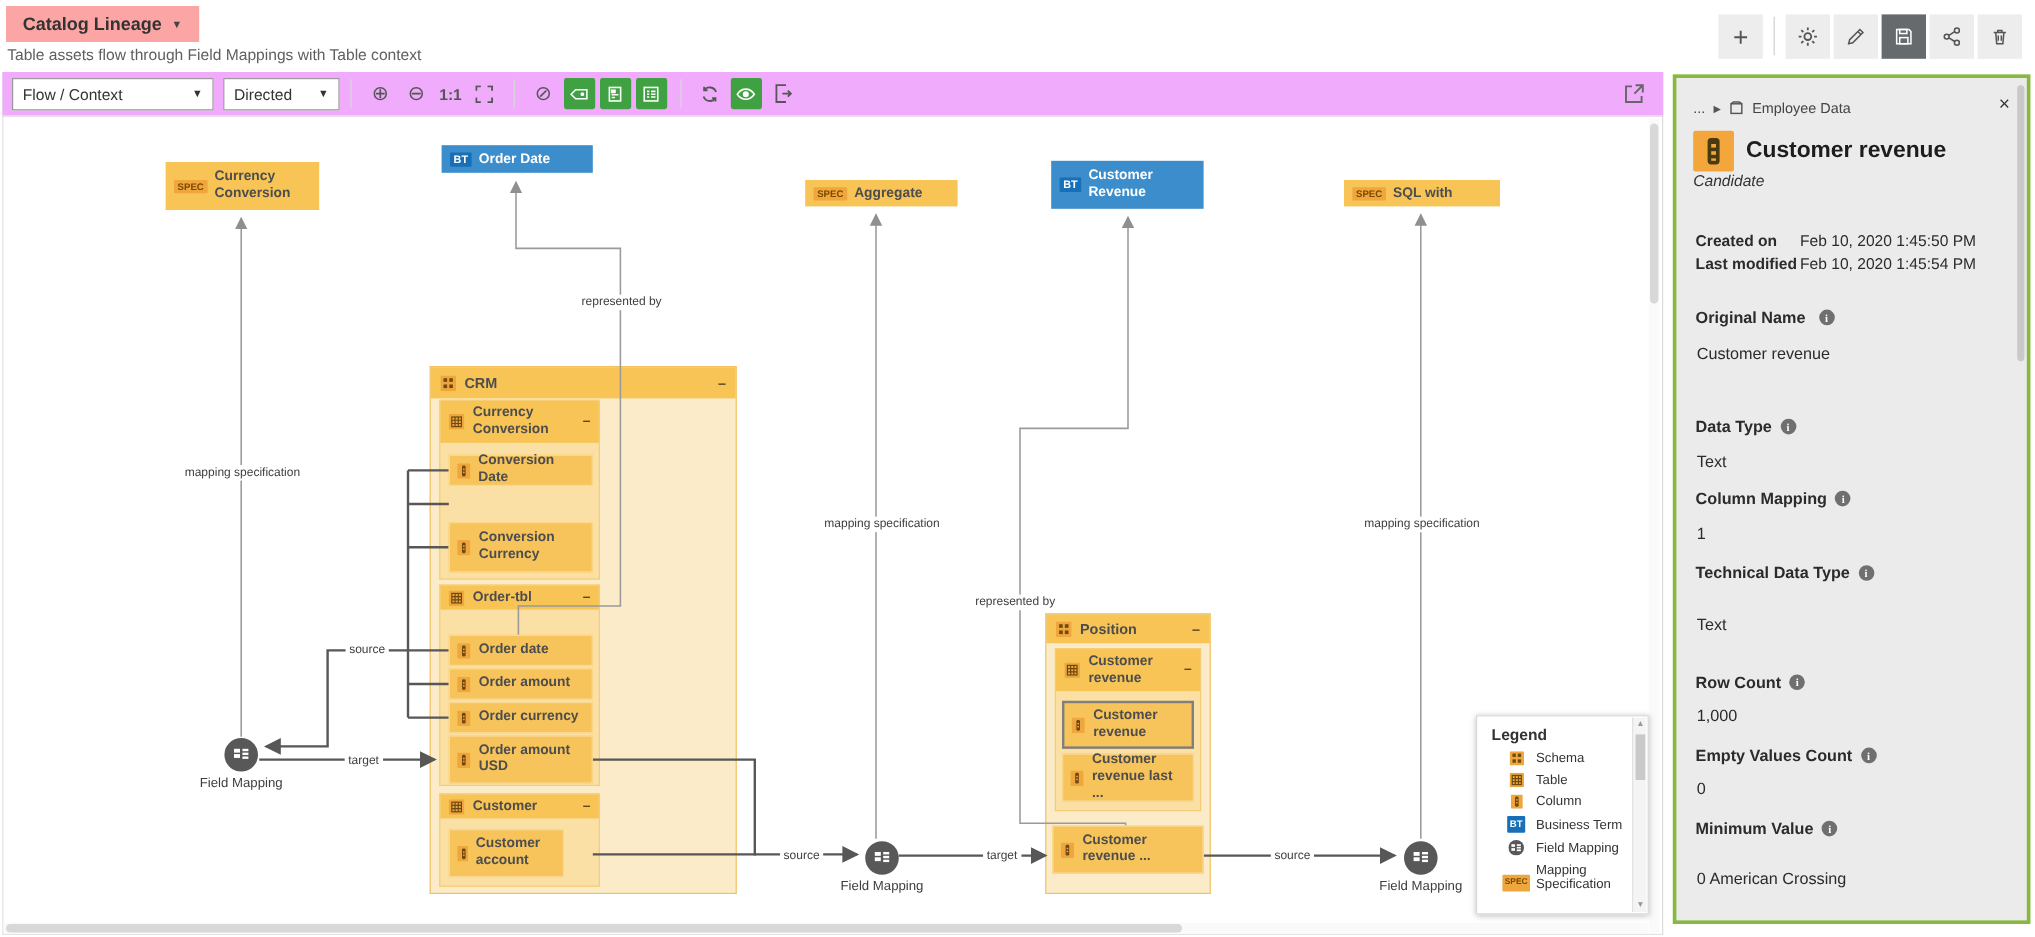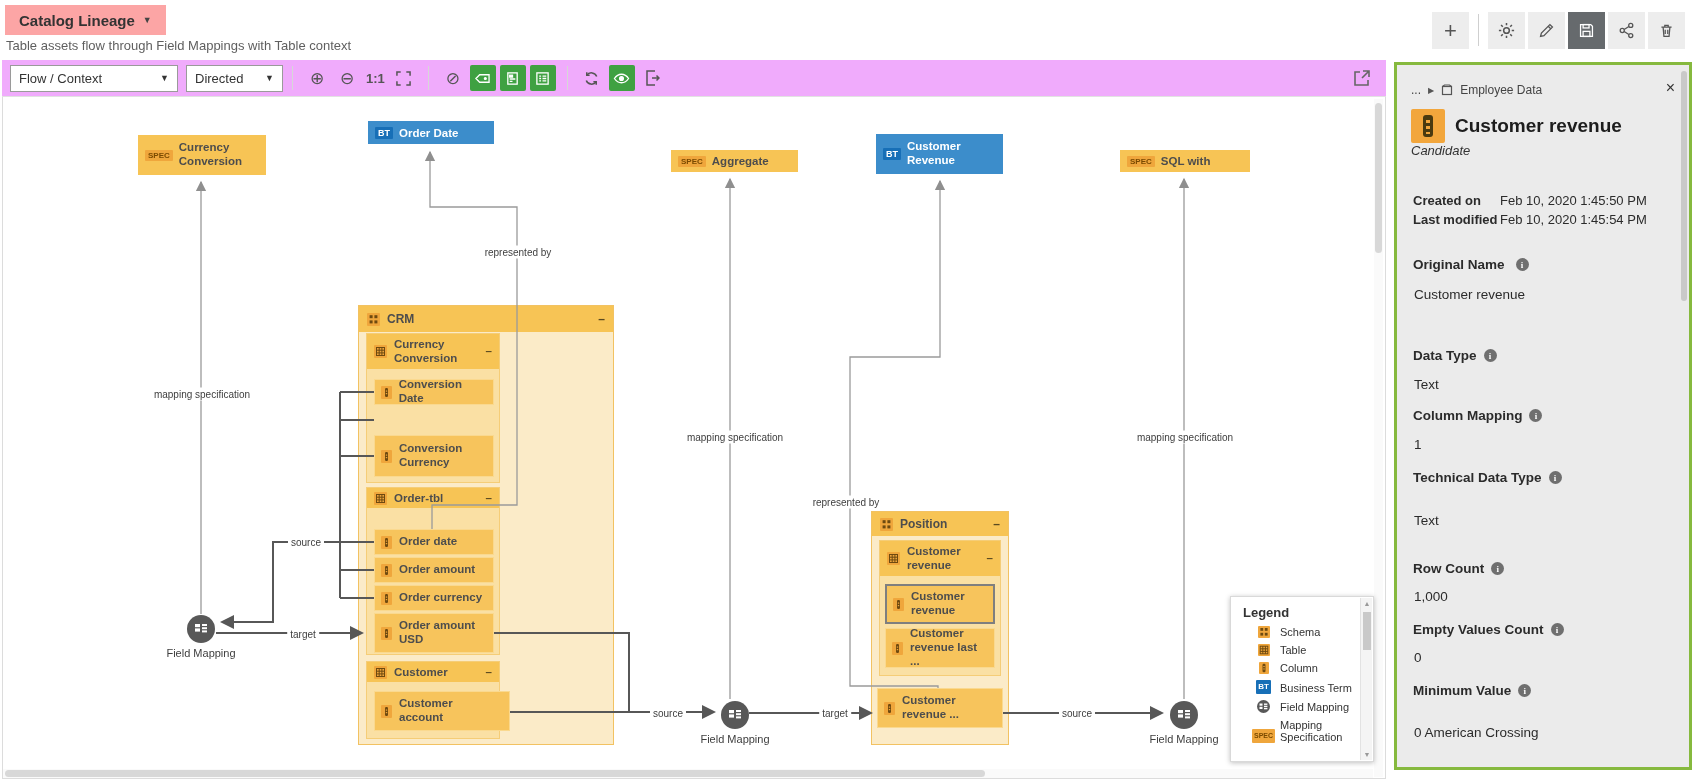--- a/index.html
+++ b/index.html
@@ -341,21 +341,21 @@
           <rect width="13" height="13" rx="1" fill="#efa63c"></rect>
           <g stroke="#6e4a10" stroke-width="1" fill="none">
             <rect x="2.5" y="2.5" width="8" height="8"></rect>
             <path d="M2.5 5.2h8M2.5 7.9h8M5.2 2.5v8M7.9 2.5v8"></path>
           </g>
         </svg>
       <span>Customer</span>
       <span class="minus">–</span>
     </div>
   </div>
-  <div class="colbar" style="left:374px;top:691px;width:136px;height:40px;">
+  <div class="colbar" style="left:374px;top:691px;width:96px;height:40px;">
     <svg width="11" height="13">
         <rect width="11" height="13" rx="1" fill="#efa63c"></rect>
         <rect x="4" y="2" width="3" height="9" rx="1.2" fill="#6e4a10"></rect>
         <rect x="4.8" y="4.5" width="1.4" height="1.2" fill="#efa63c"></rect>
         <rect x="4.8" y="7" width="1.4" height="1.2" fill="#efa63c"></rect>
       </svg>
     <span style="width:86px;">Customer account</span>
   </div>
 
   <div class="schemabox" style="left:871px;top:511px;width:138px;height:234px;">

